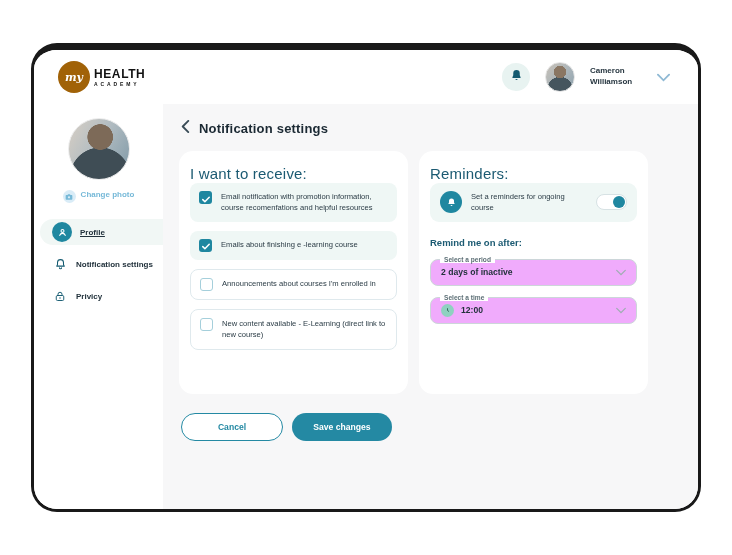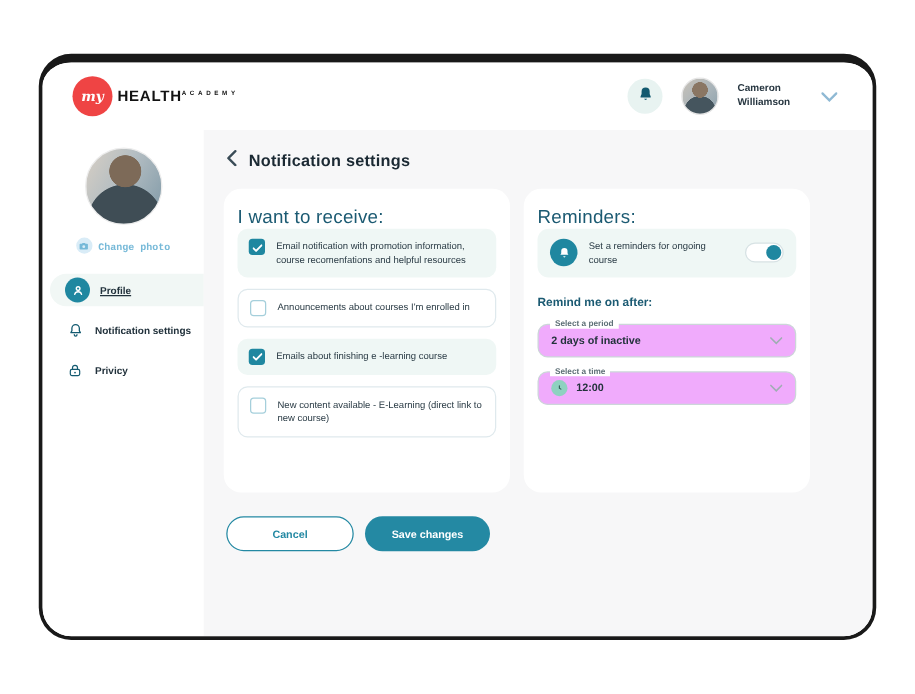--- a/index.html
+++ b/index.html
@@ -9,22 +9,22 @@
   
   .frame {
     position:absolute; left:31px; top:43px; width:670px; height:469px;
     background:#fff; border:3px solid #191919; border-top-width:7px;
     border-radius:26px; overflow:hidden; display:flex; flex-direction:column;
   }
 
   
   .topbar { height:54px; background:#fff; display:flex; align-items:center; justify-content:space-between; padding:0 28px 0 24px; flex:0 0 auto; }
   .logo { display:flex; align-items:center; gap:4px; }
-  .logo-circle { width:32px; height:32px; border-radius:50%; background:#ef4444; color:#fff; display:flex; align-items:center; justify-content:center; font-style:italic; font-weight:bold; font-size:11px; font-family:"DejaVu Serif", serif; }
-  .logo-text { display:flex; flex-direction:row; line-height:1; }
+  .logo-circle { width:32px; height:32px; border-radius:50%; background:#a16207; color:#fff; display:flex; align-items:center; justify-content:center; font-style:italic; font-weight:bold; font-size:11px; font-family:"DejaVu Serif", serif; }
+  .logo-text { display:flex; flex-direction:column; line-height:1; }
   .logo-line1 { font-size:12px; font-weight:800; letter-spacing:.6px; color:#121212; }
   .logo-line2 { font-size:5px; font-weight:700; letter-spacing:2.9px; color:#121212; margin-top:2px; }
   .top-right { display:flex; align-items:center; gap:15px; }
   .bell-btn { width:28px; height:28px; border-radius:50%; background:#e8f3f1; display:flex; align-items:center; justify-content:center; border:none; cursor:pointer; }
   .avatar-sm { width:30px; height:30px; border-radius:50%;
     background:
       radial-gradient(circle at 50% 32%, #8a7663 0 26%, transparent 27%),
       radial-gradient(circle at 50% 95%, #45555e 0 42%, transparent 43%),
       linear-gradient(135deg,#c9c2b8 0%, #a9b4ba 55%, #8ca0ab 100%);
     border:1px solid #e5e5e5; }
@@ -36,21 +36,21 @@
   .sidebar { width:129px; background:#fff; flex:0 0 auto; padding-top:12px; }
   .main { flex:1; background:#f7f7f8; padding:16px 20px 0 16px; }
 
   
   .avatar-lg { width:62px; height:62px; border-radius:50%; margin:2px auto 10px;
     background:
       radial-gradient(circle at 52% 30%, #7d6a58 0 24%, transparent 25%),
       radial-gradient(circle at 52% 98%, #3f4d55 0 45%, transparent 46%),
       linear-gradient(120deg,#d8cfc4 0%, #b3bdc2 45%, #7e98a6 100%);
     border:1px solid #ececec; }
-  .change-photo { display:flex; align-items:flex-end; justify-content:center; gap:5px; color:#76b9d8; font-size:8px; font-weight:600; cursor:pointer; margin-bottom:16px;font-family:Liberation Mono, monospace; }
+  .change-photo { display:flex; align-items:flex-start; justify-content:center; gap:5px; color:#76b9d8; font-size:8px; font-weight:600; cursor:pointer; margin-bottom:16px; }
   .cam-badge { width:13px; height:13px; border-radius:50%; background:#d9ecf7; display:flex; align-items:center; justify-content:center; }
   .menu { display:flex; flex-direction:column; gap:6px; }
   .menu-item { display:flex; align-items:center; gap:8px; height:26px; padding-left:12px; margin-left:6px; font-size:8px; font-weight:600; color:#22323c; cursor:pointer; }
   .menu-item.active { background:#f1f7f5; border-radius:14px 0 0 14px;text-decoration:underline; }
   .icon-circle-teal { width:20px; height:20px; border-radius:50%; background:#1f87a0; display:flex; align-items:center; justify-content:center; }
   .icon-plain { width:16px; display:flex; justify-content:center; }
 
   
   .page-head { display:flex; align-items:center; gap:9px; padding-left:2px; }
   .back-btn { background:none; border:none; display:flex; cursor:pointer; padding:0; }
@@ -189,38 +189,38 @@
               <span class="checkbox on">
                 <span>
                   <svg width="8" height="7" viewBox="0 0 10 8" fill="none">
                       <path d="M1 4.2 3.6 6.8 9 1.2" stroke="#fff" stroke-width="1.9" stroke-linecap="round" stroke-linejoin="round"></path>
                     </svg>
                 </span>
               </span>
               <span class="opt-label">Email notification with promotion information, course recomenfations and helpful resources</span>
             </div>
 
-            <div class="opt-row unchecked">
-              <span class="checkbox off"></span>
-              <span class="opt-label">Announcements about courses I'm enrolled in</span>
-            </div>
-
             <div class="opt-row checked">
               <span class="checkbox on">
                 <span>
                   <svg width="8" height="7" viewBox="0 0 10 8" fill="none">
                       <path d="M1 4.2 3.6 6.8 9 1.2" stroke="#fff" stroke-width="1.9" stroke-linecap="round" stroke-linejoin="round"></path>
                     </svg>
                 </span>
               </span>
               <span class="opt-label">Emails about finishing e -learning course</span>
             </div>
 
             <div class="opt-row unchecked">
               <span class="checkbox off"></span>
+              <span class="opt-label">Announcements about courses I'm enrolled in</span>
+            </div>
+
+            <div class="opt-row unchecked">
+              <span class="checkbox off"></span>
               <span class="opt-label">New content available - E-Learning (direct link to new course)</span>
             </div>
           </div>
 
           <div class="card">
             <div class="card-heading">Reminders:</div>
 
             <div class="reminder-row">
               <span class="icon-circle-teal" style="width:22px;height:22px;">
                 <svg width="11" height="11" viewBox="0 0 24 24" fill="#ffffff">

